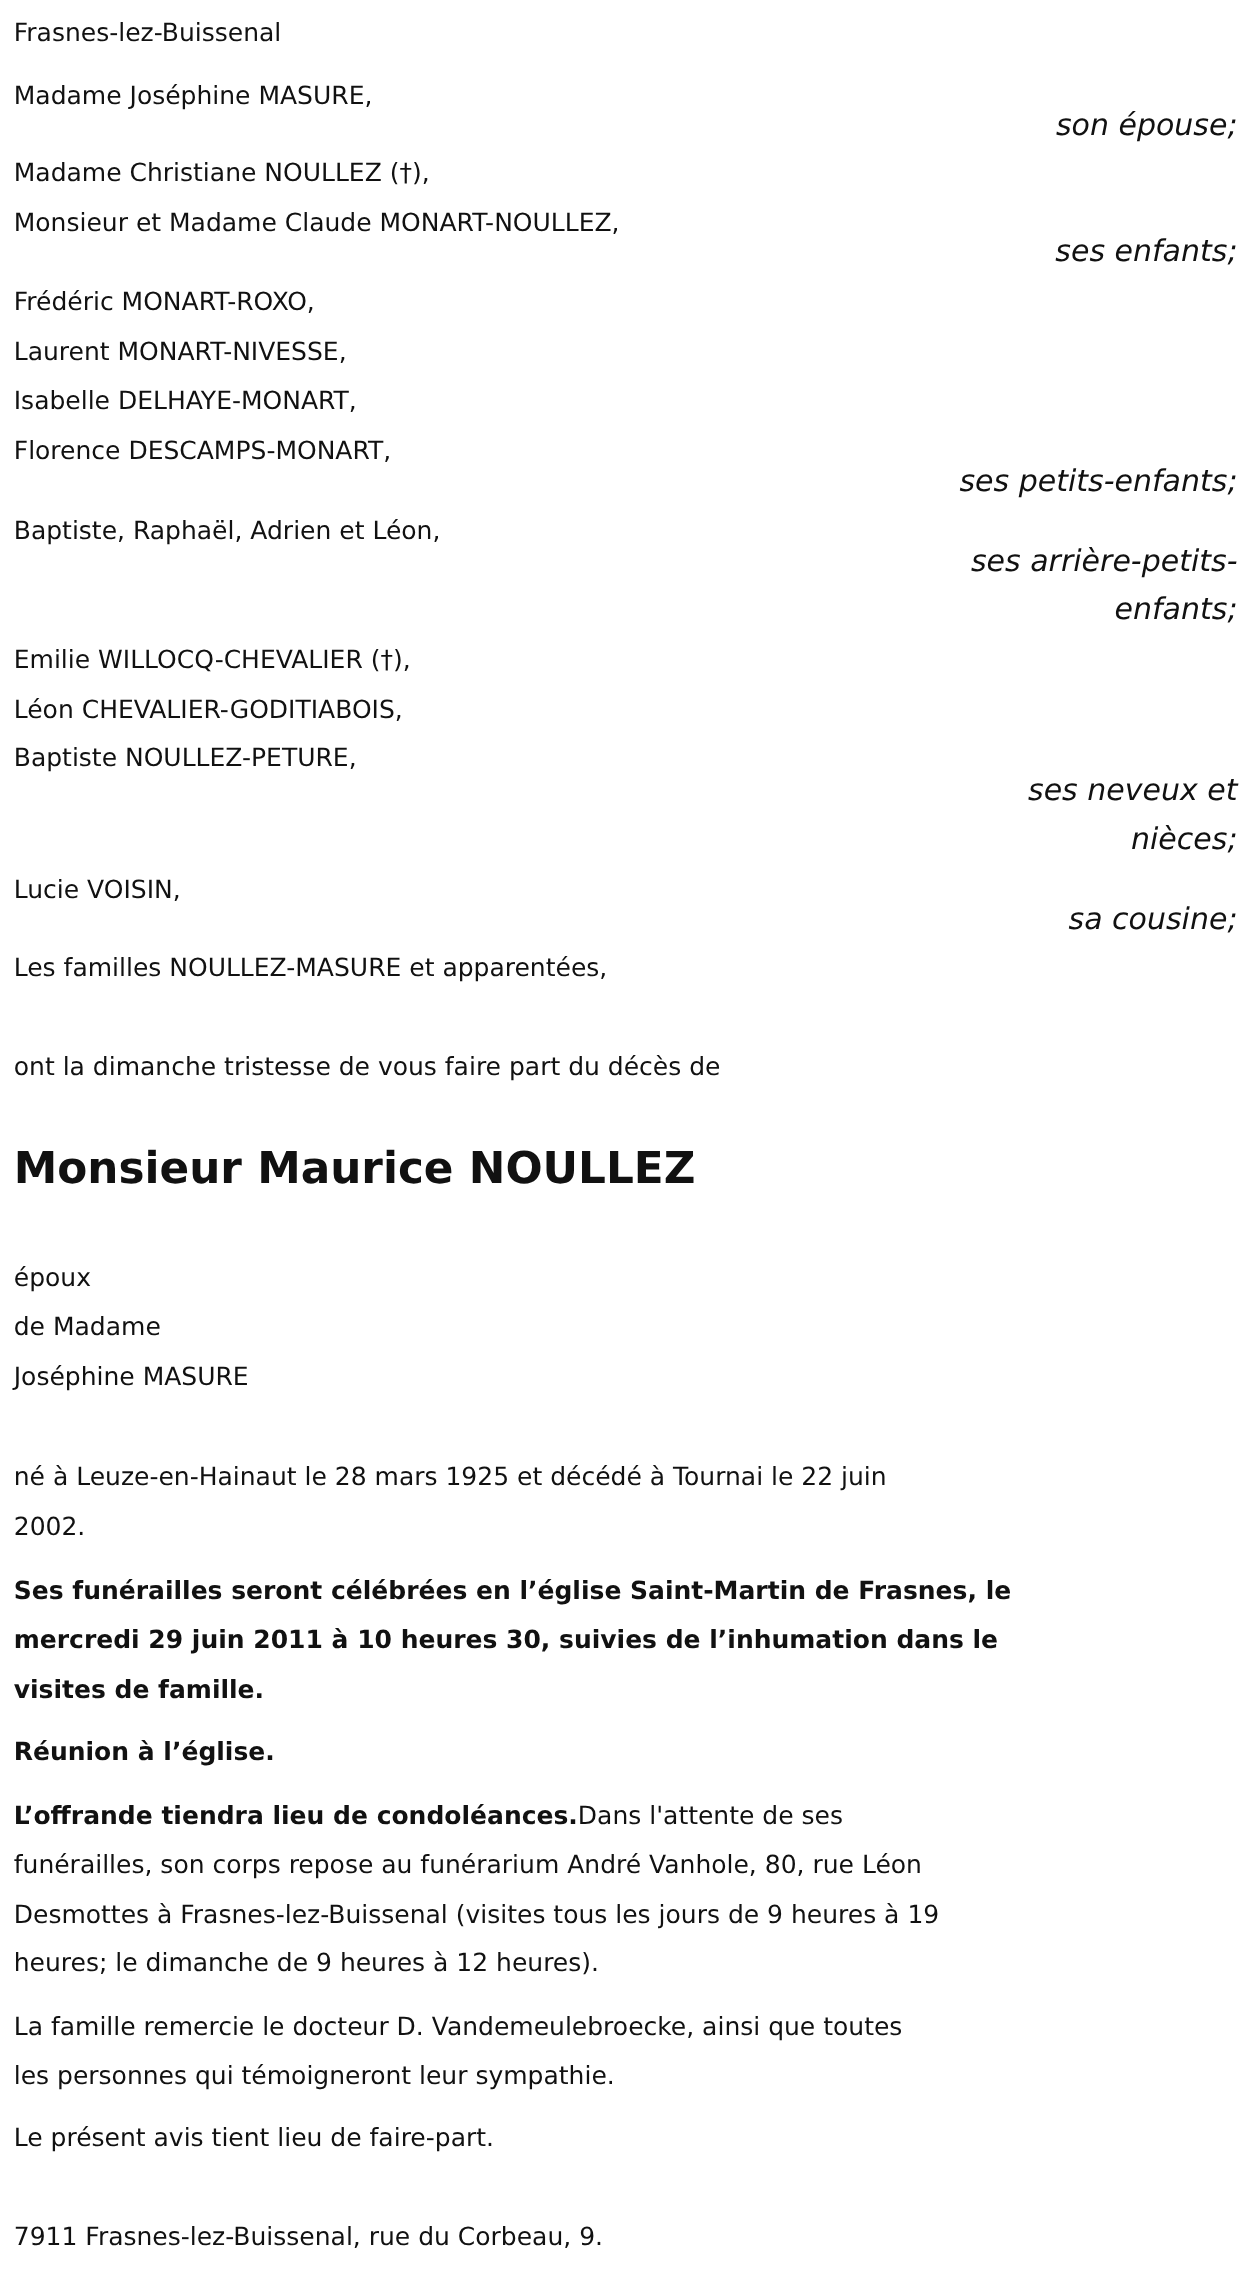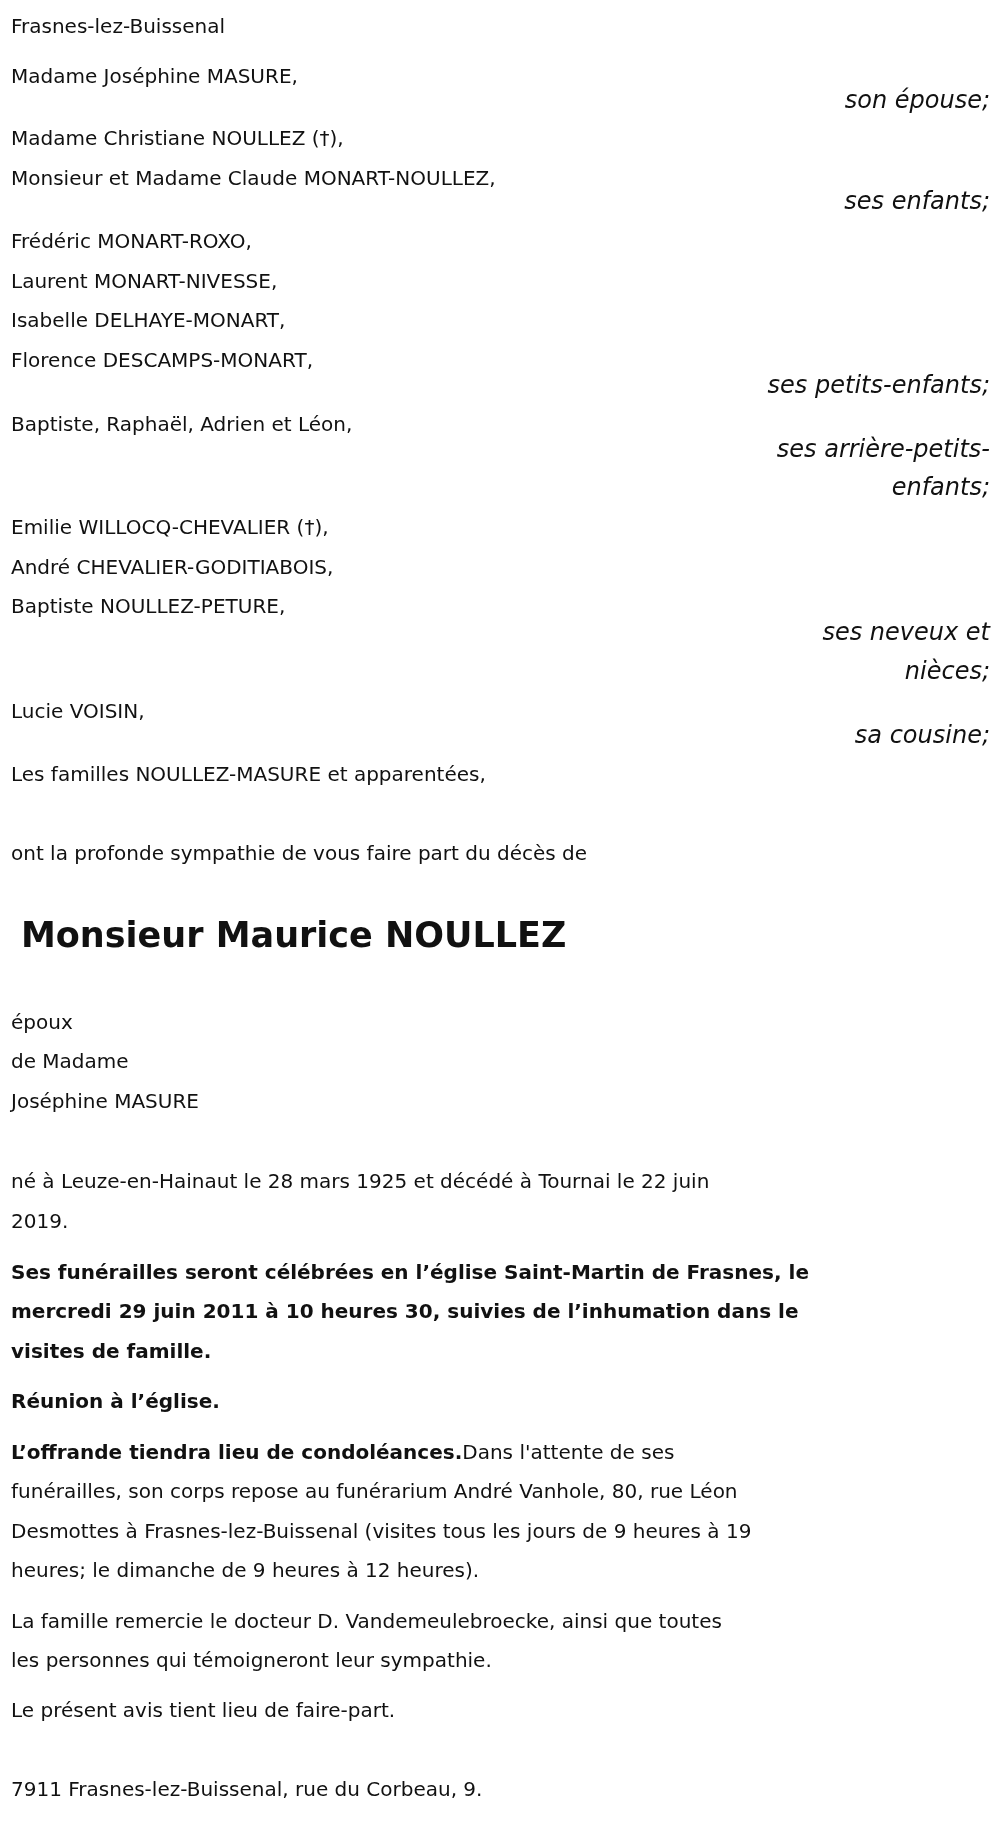--- a/index.html
+++ b/index.html
@@ -1,20 +1,20 @@
 <!DOCTYPE html>
 <html><head>
   <meta charset="utf-8">
   <style>
     html, body { margin: 0; padding: 0; background: #ffffff; }
     body { width: 1000px; height: 1822px; position: relative; overflow: hidden;
            font-family: "DejaVu Sans", sans-serif; color: #111111; }
     .ln { position: absolute; left: 11px; font-size: 20px; line-height: 40px; white-space: nowrap; transform: translateY(-50%); }
     .rt { position: absolute; right: 10px; font-size: 24px; line-height: 40px; font-style: italic; white-space: nowrap; transform: translateY(-50%); text-align: right; }
-    .title { position: absolute; left: 21px; font-size: 35px; font-weight: bold; line-height: 44px; white-space: nowrap; transform: translateY(-50%); text-align: center; }
+    .title { position: absolute; left: 11px; font-size: 35px; font-weight: bold; line-height: 44px; white-space: nowrap; transform: translateY(-50%); text-align: center; }
     .b { font-weight: bold; text-align: center; }
   </style>
 </head>
 <body>
 
 <div>
   <div class="ln" style="top:26px">Frasnes-lez-Buissenal</div>
 
   <div class="ln" style="top:76px">Madame Joséphine MASURE,</div>
   <div class="rt" style="top:100px">son épouse;</div>
@@ -27,40 +27,40 @@
   <div class="ln" style="top:281px">Laurent MONART-NIVESSE,</div>
   <div class="ln" style="top:320px">Isabelle DELHAYE-MONART,</div>
   <div class="ln" style="top:360px">Florence DESCAMPS-MONART,</div>
   <div class="rt" style="top:385px">ses petits-enfants;</div>
 
   <div class="ln" style="top:424px">Baptiste, Raphaël, Adrien et Léon,</div>
   <div class="rt" style="top:449px">ses arrière-petits-</div>
   <div class="rt" style="top:487px">enfants;</div>
 
   <div class="ln" style="top:527px">Emilie WILLOCQ-CHEVALIER (†),</div>
-  <div class="ln" style="top:567px">André CHEVALIER-GODITIABOIS,</div>
+  <div class="ln" style="top:567px">Léon CHEVALIER-GODITIABOIS,</div>
   <div class="ln" style="top:606px">Baptiste NOULLEZ-PETURE,</div>
   <div class="rt" style="top:632px">ses neveux et</div>
   <div class="rt" style="top:671px">nièces;</div>
 
   <div class="ln" style="top:711px">Lucie VOISIN,</div>
   <div class="rt" style="top:735px">sa cousine;</div>
 
   <div class="ln" style="top:774px">Les familles NOULLEZ-MASURE et apparentées,</div>
 
-  <div class="ln" style="top:853px">ont la profonde sympathie de vous faire part du décès de</div>
+  <div class="ln" style="top:853px">ont la dimanche tristesse de vous faire part du décès de</div>
 
   <div class="title" style="top:935px">Monsieur Maurice NOULLEZ</div>
 
   <div class="ln" style="top:1022px">époux</div>
   <div class="ln" style="top:1061px">de Madame</div>
   <div class="ln" style="top:1101px">Joséphine MASURE</div>
 
   <div class="ln" style="top:1181px">né à Leuze-en-Hainaut le 28 mars 1925 et décédé à Tournai le 22 juin</div>
-  <div class="ln" style="top:1221px">2019.</div>
+  <div class="ln" style="top:1221px">2002.</div>
 
   <div class="ln b" style="top:1272px">Ses funérailles seront célébrées en l’église Saint-Martin de Frasnes, le</div>
   <div class="ln b" style="top:1311px">mercredi 29 juin 2011 à 10 heures 30, suivies de l’inhumation dans le</div>
   <div class="ln b" style="top:1351px">visites de famille.</div>
 
   <div class="ln b" style="top:1401px">Réunion à l’église.</div>
 
   <div class="ln" style="top:1452px"><span class="b">L’offrande tiendra lieu de condoléances.</span><span>Dans l'attente de ses</span></div>
   <div class="ln" style="top:1491px">funérailles, son corps repose au funérarium André Vanhole, 80, rue Léon</div>
   <div class="ln" style="top:1531px">Desmottes à Frasnes-lez-Buissenal (visites tous les jours de 9 heures à 19</div>

